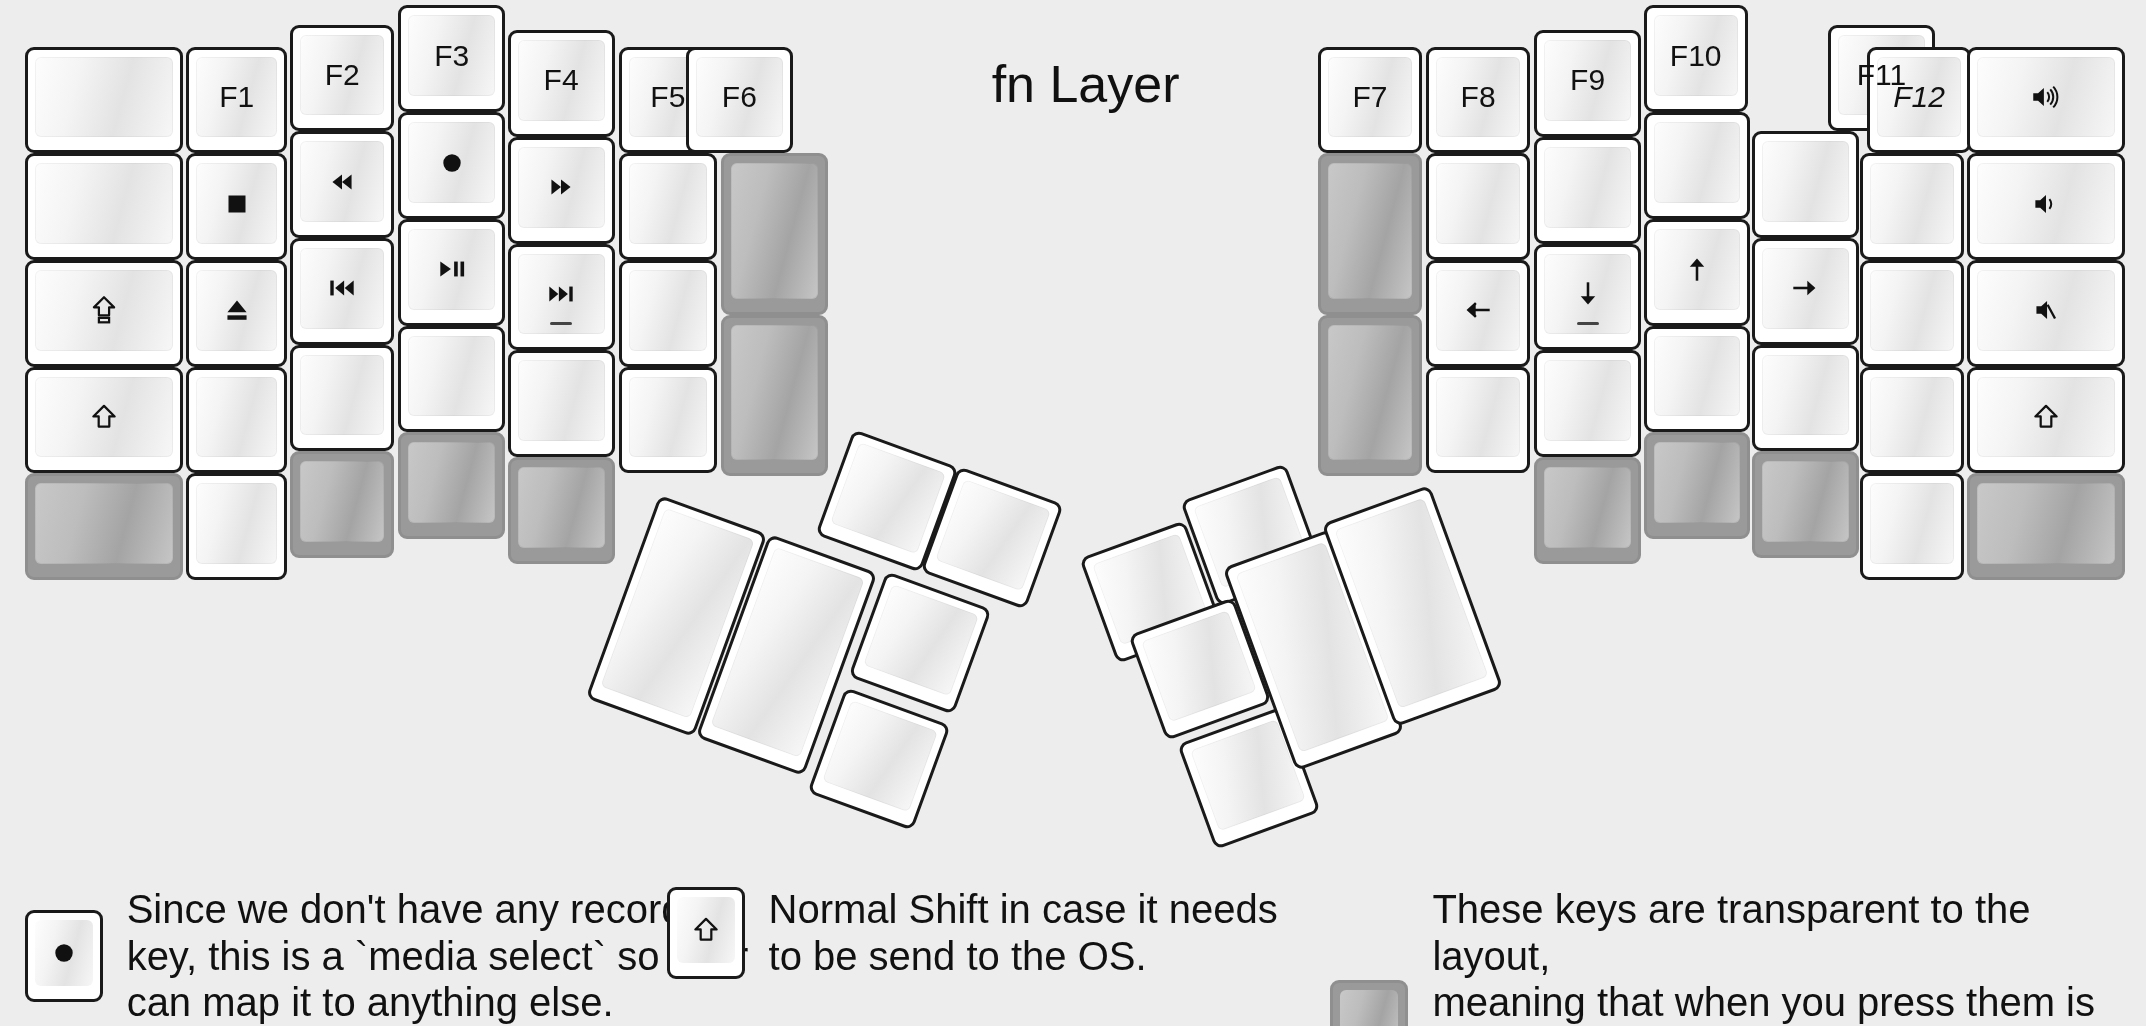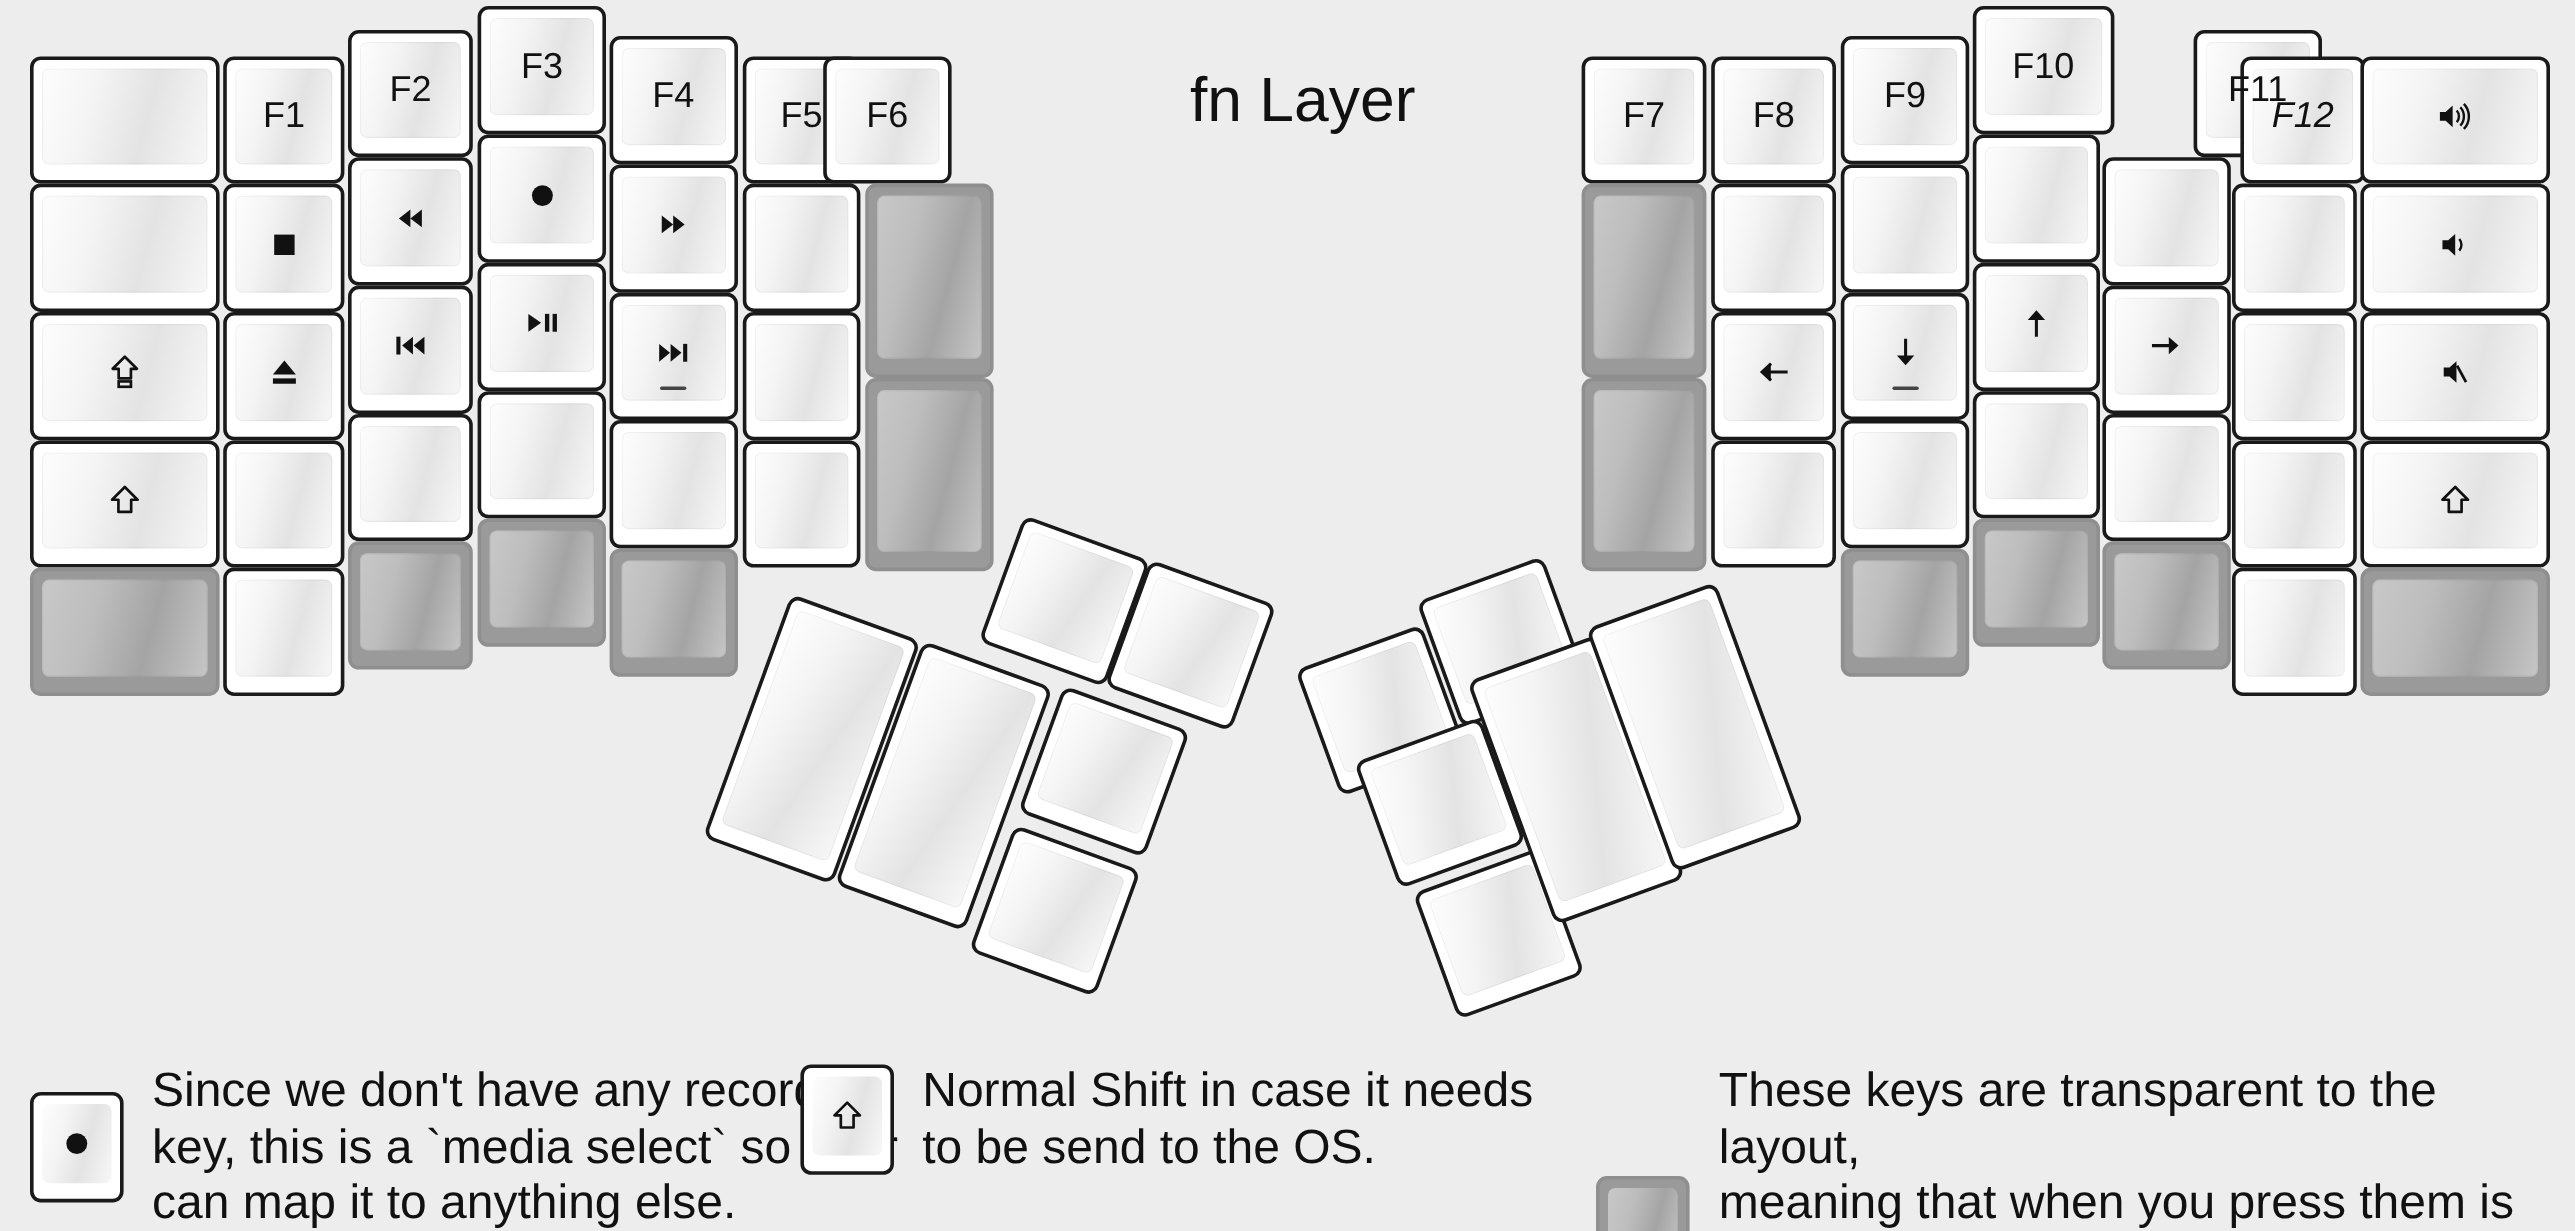--- a/index.html
+++ b/index.html
@@ -350,21 +350,21 @@
           </span>
           <div class="homing"></div>
         </div>
       </div>
       <div class="key" style="left: 1534.23px; top: 350.208px; width: 106.753px; height: 106.704px;">
         <div class="cap"></div>
       </div>
       <div class="key trans" style="left: 1534.23px; top: 456.912px; width: 106.753px; height: 106.704px;">
         <div class="cap"></div>
       </div>
-      <div class="key" style="left: 1643.72px; top: 5.472px; width: 118px; height: 106.704px;">
+      <div class="key" style="left: 1643.72px; top: 5.472px; width: 104px; height: 106.704px;">
         <div class="cap">
           <span class="legend">F10</span>
         </div>
       </div>
       <div class="key" style="left: 1643.72px; top: 112.176px; width: 106.753px; height: 106.704px;">
         <div class="cap"></div>
       </div>
       <div class="key" style="left: 1643.72px; top: 218.88px; width: 106.753px; height: 106.704px;">
         <div class="cap">
           <span class="glyph">

